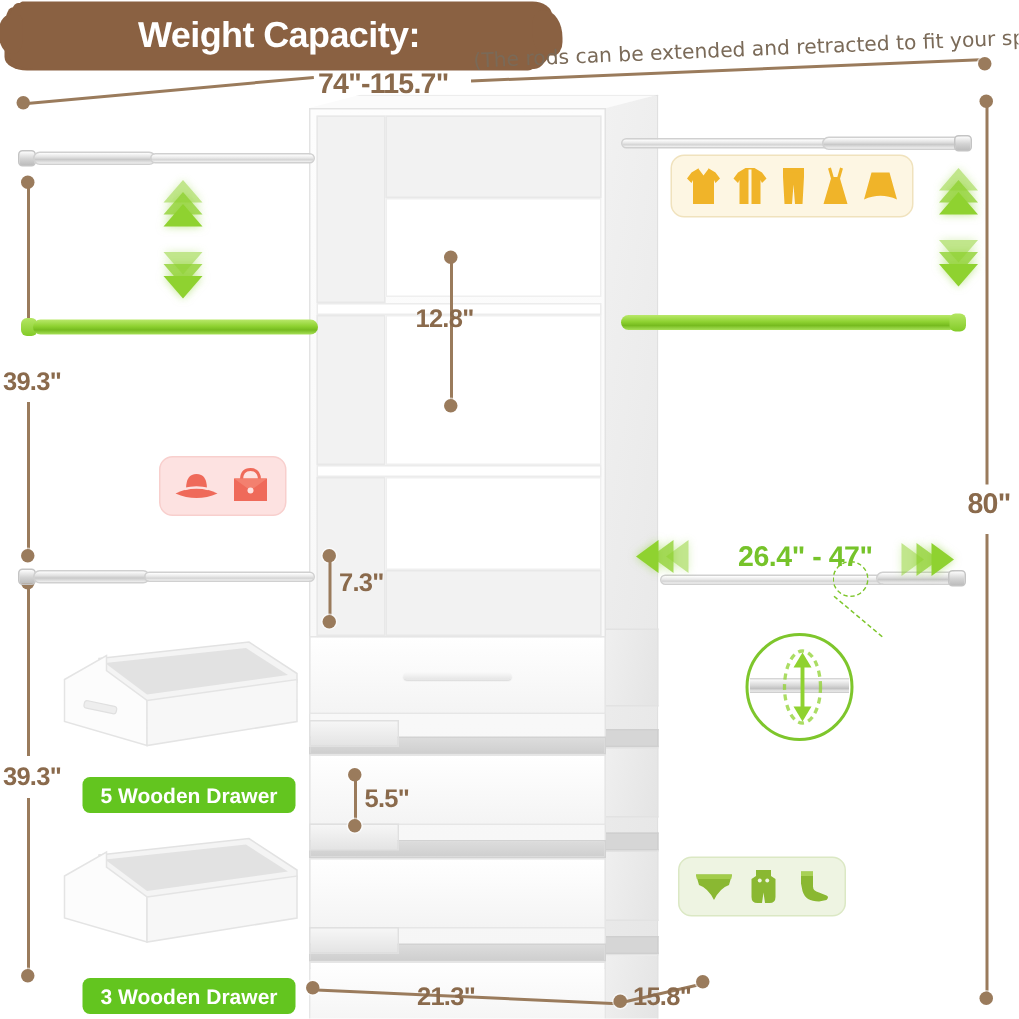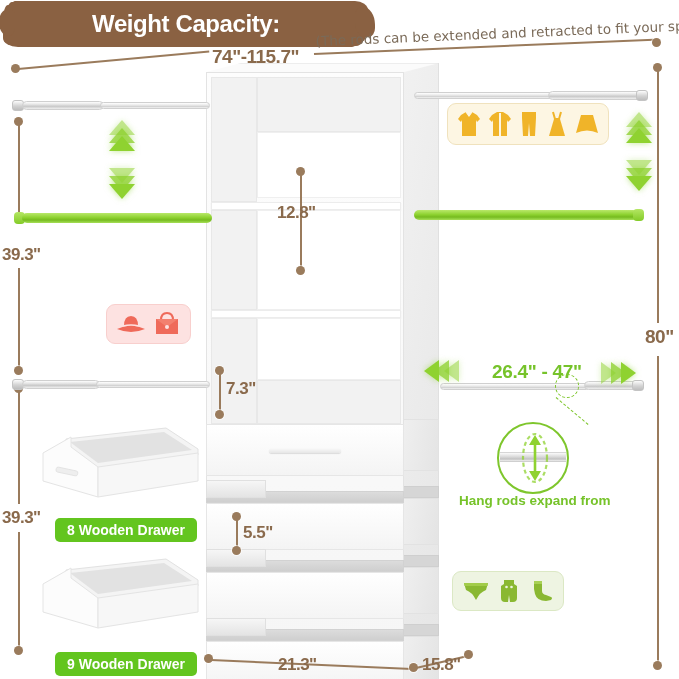--- a/index.html
+++ b/index.html
@@ -374,21 +374,20 @@
   <div class="mag-circle" style="left:497px; top:422px; width:72px; height:72px;"></div>
   <div style="position:absolute; left:500px; top:452px; width:66px; height:10px;
               background:linear-gradient(180deg,#fafafa,#d8d8d8 50%,#c2c2c2 75%,#f0f0f0);
               border-top:1px solid #d6d6d6; border-bottom:1px solid #cfcfcf;"></div>
   <svg style="position:absolute; left:518px; top:425px;" width="34" height="66" viewBox="0 0 34 66">
     <ellipse cx="17" cy="33" rx="12" ry="24" fill="none" stroke="#8fd230" stroke-width="2.2" stroke-dasharray="4 3" opacity=".75"></ellipse>
     <path d="M17 14 L17 52" stroke="#8fd230" stroke-width="2.6" fill="none"></path>
     <path d="M11 46 L17 56 L23 46 Z" fill="#8fd230"></path>
     <path d="M23 20 L17 10 L11 20 Z" fill="#8fd230"></path>
   </svg>
-  <div class="green-text" style="left:459px; top:492px; width:150px;">Hang rods expand from</div>
 
   <div class="badge cream" style="left:447px; top:103px; height:42px;">
     <svg width="24" height="28" viewBox="0 0 24 28">
       <path d="M9 2 L4 5 L1 9 L4 12 L5 10 L5 26 L19 26 L19 10 L20 12 L23 9 L20 5 L15 2 L12 6 Z" fill="#f0b429"></path>
       <path d="M9 2 L12 6 L15 2" fill="none" stroke="#fdf6e3" stroke-width="1.2"></path>
     </svg>
     <svg width="24" height="28" viewBox="0 0 24 28">
       <path d="M9 2 L4 5 L1 9 L4 12 L5 10 L5 26 L19 26 L19 10 L20 12 L23 9 L20 5 L15 2 Z" fill="#f0b429"></path>
       <rect x="11" y="3" width="2" height="23" fill="#fdf6e3"></rect>
     </svg>
@@ -435,23 +434,23 @@
     </svg>
   </div>
 
   <svg class="ddraw" style="left:38px; top:425px;" width="164" height="78" viewBox="0 0 164 78">
     <path d="M28 14 L128 3 L160 24 L160 30 L60 44 L28 22 Z" fill="#f4f4f4" stroke="#e2e2e2" stroke-width="1"></path>
     <path d="M32 17 L126 7 L154 25 L60 38 Z" fill="#e2e2e2"></path>
     <path d="M5 28 L33 12 L33 22 L60 42 L60 72 L5 56 Z" fill="#fcfcfc" stroke="#e4e4e4" stroke-width="1"></path>
     <path d="M60 42 L160 28 L160 56 L60 72 Z" fill="#f7f7f7" stroke="#e4e4e4" stroke-width="1"></path>
     <rect x="18" y="44" width="22" height="5" rx="2" fill="#eeeeee" stroke="#e0e0e0" stroke-width=".8" transform="rotate(12 29 46)"></rect>
   </svg>
-  <div class="pill" style="left:55px; top:518px;">8 Wooden Drawer</div>
+  <div class="pill" style="left:55px; top:518px;">5 Wooden Drawer</div>
 
   <svg class="ddraw" style="left:38px; top:556px;" width="164" height="78" viewBox="0 0 164 78">
     <path d="M28 14 L128 3 L160 24 L160 30 L60 44 L28 22 Z" fill="#f4f4f4" stroke="#e2e2e2" stroke-width="1"></path>
     <path d="M32 17 L126 7 L154 25 L60 38 Z" fill="#e2e2e2"></path>
     <path d="M5 28 L33 12 L33 22 L60 42 L60 72 L5 56 Z" fill="#fcfcfc" stroke="#e4e4e4" stroke-width="1"></path>
     <path d="M60 42 L160 28 L160 56 L60 72 Z" fill="#f7f7f7" stroke="#e4e4e4" stroke-width="1"></path>
   </svg>
-  <div class="pill" style="left:55px; top:652px;">9 Wooden Drawer</div>
+  <div class="pill" style="left:55px; top:652px;">3 Wooden Drawer</div>
 
 </div>
 
 </body></html>

